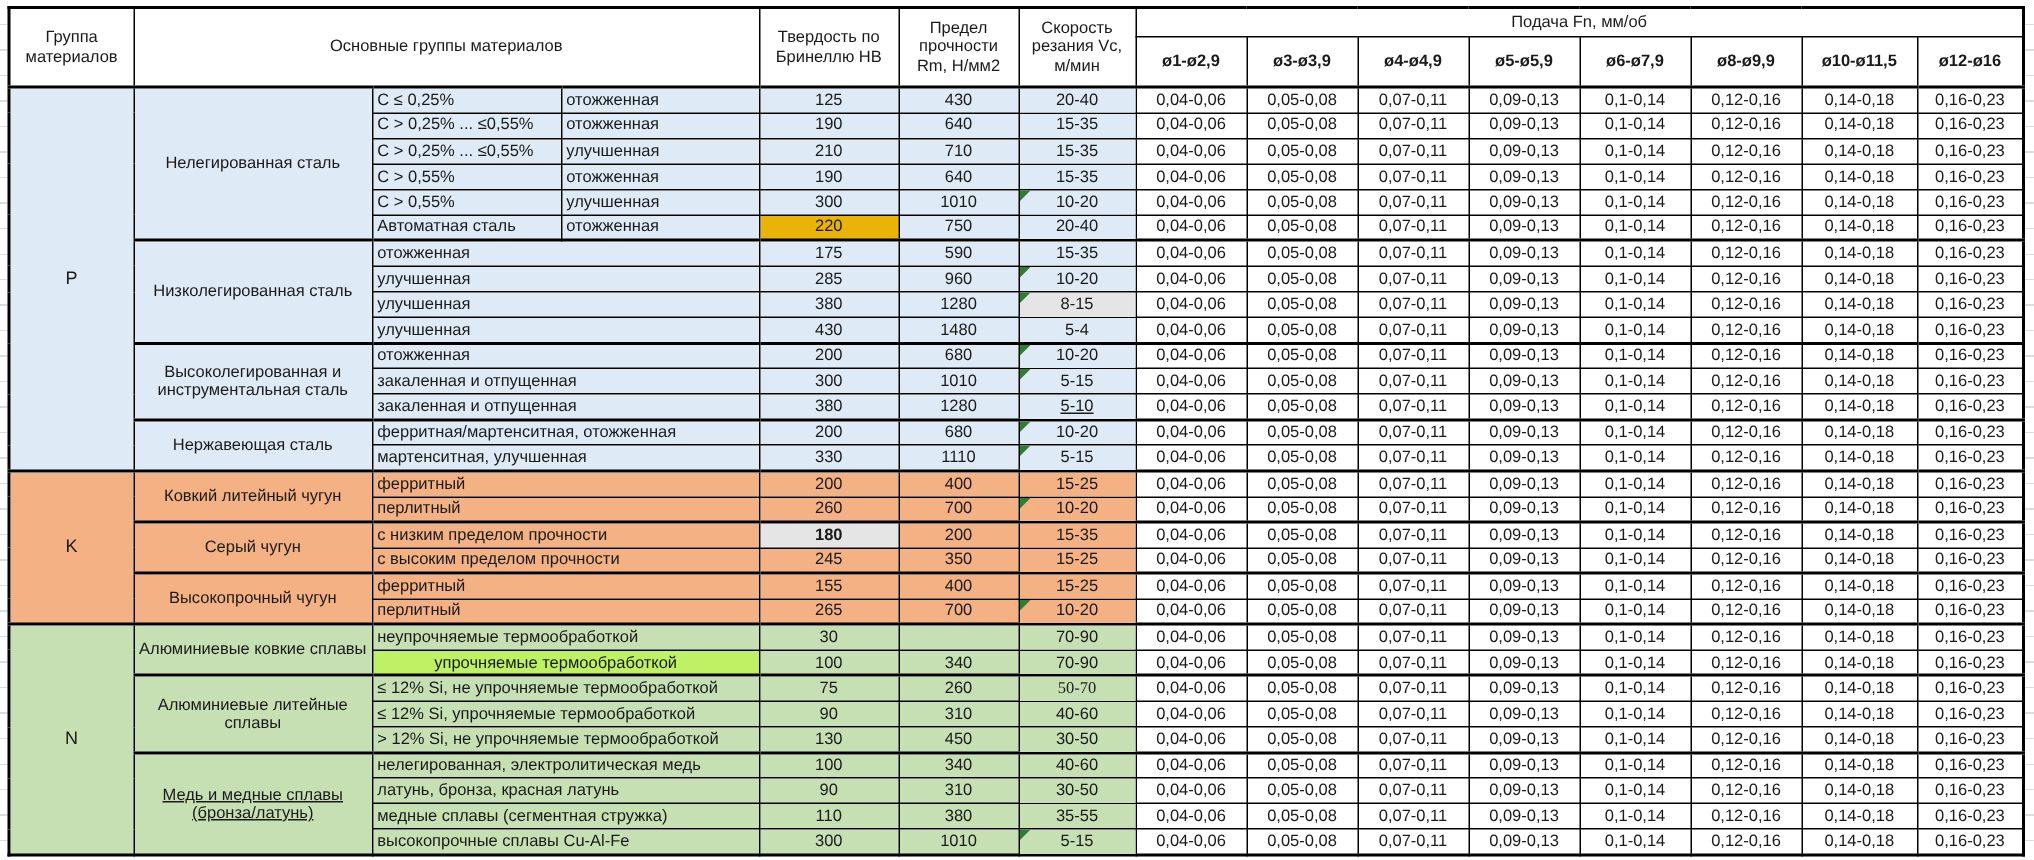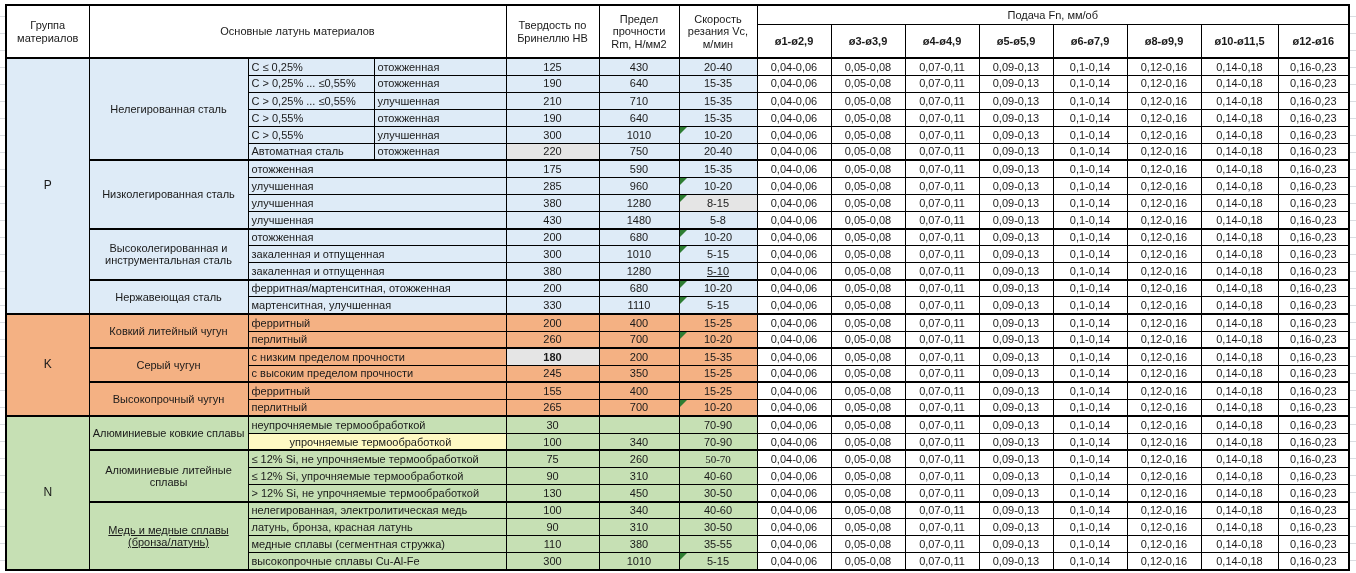--- a/index.html
+++ b/index.html
@@ -62,21 +62,21 @@
       <col style="width:74px">
       <col style="width:74px">
     <col style="width:74px">
       <col style="width:74px">
       <col style="width:77px">
       <col style="width:71px">
   </colgroup>
   <thead>
     <tr class="head-1">
       <th rowspan="2">Группа материалов</th>
-      <th rowspan="2" colspan="3">Основные латунь материалов</th>
+      <th rowspan="2" colspan="3">Основные группы материалов</th>
       <th rowspan="2">Твердость по Бринеллю HB</th>
       <th rowspan="2">Предел прочности Rm, Н/мм2</th>
       <th rowspan="2">Скорость резания Vc, м/мин</th>
       <th colspan="8">Подача Fn, мм/об</th>
     </tr>
     <tr class="dia-row">
       <th>ø1-ø2,9</th>
       <th>ø3-ø3,9</th>
       <th>ø4-ø4,9</th>
       <th>ø5-ø5,9</th>
@@ -160,21 +160,21 @@
         <td class="center">0,07-0,11</td>
         <td class="center">0,09-0,13</td>
         <td class="center">0,1-0,14</td>
         <td class="center">0,12-0,16</td>
         <td class="center">0,14-0,18</td>
         <td class="center">0,16-0,23</td>
       </tr>
       <tr>
         <td class="left" style="background-color: rgb(222, 235, 247);">Автоматная сталь</td>
         <td class="left" style="background-color: rgb(222, 235, 247);">отожженная</td>
-        <td class="center" style="background-color: #e5e5e5;">220</td>
+        <td class="center" style="background-color: #eab308;">220</td>
         <td class="center" style="background-color: rgb(222, 235, 247);">750</td>
         <td class="center vc" style="background-color: rgb(222, 235, 247);">20-40</td>
         <td class="center">0,04-0,06</td>
         <td class="center">0,05-0,08</td>
         <td class="center">0,07-0,11</td>
         <td class="center">0,09-0,13</td>
         <td class="center">0,1-0,14</td>
         <td class="center">0,12-0,16</td>
         <td class="center">0,14-0,18</td>
         <td class="center">0,16-0,23</td>
@@ -219,21 +219,21 @@
         <td class="center">0,09-0,13</td>
         <td class="center">0,1-0,14</td>
         <td class="center">0,12-0,16</td>
         <td class="center">0,14-0,18</td>
         <td class="center">0,16-0,23</td>
       </tr>
       <tr>
         <td class="left" colspan="2" style="background-color: rgb(222, 235, 247);">улучшенная</td>
         <td class="center" style="background-color: rgb(222, 235, 247);">430</td>
         <td class="center" style="background-color: rgb(222, 235, 247);">1480</td>
-        <td class="center vc" style="background-color: rgb(222, 235, 247);">5-8</td>
+        <td class="center vc" style="background-color: rgb(222, 235, 247);">5-4</td>
         <td class="center">0,04-0,06</td>
         <td class="center">0,05-0,08</td>
         <td class="center">0,07-0,11</td>
         <td class="center">0,09-0,13</td>
         <td class="center">0,1-0,14</td>
         <td class="center">0,12-0,16</td>
         <td class="center">0,14-0,18</td>
         <td class="center">0,16-0,23</td>
       </tr>
       <tr class="sub-start">
@@ -406,21 +406,21 @@
         <td class="center">0,04-0,06</td>
         <td class="center">0,05-0,08</td>
         <td class="center">0,07-0,11</td>
         <td class="center">0,09-0,13</td>
         <td class="center">0,1-0,14</td>
         <td class="center">0,12-0,16</td>
         <td class="center">0,14-0,18</td>
         <td class="center">0,16-0,23</td>
       </tr>
       <tr>
-        <td class="left" colspan="2" style="background-color: #fef9c3; padding-left: 41px;">упрочняемые термообработкой</td>
+        <td class="left" colspan="2" style="background-color: #bef264; padding-left: 41px;">упрочняемые термообработкой</td>
         <td class="center" style="background-color: rgb(198, 224, 180);">100</td>
         <td class="center" style="background-color: rgb(198, 224, 180);">340</td>
         <td class="center vc" style="background-color: rgb(198, 224, 180);">70-90</td>
         <td class="center">0,04-0,06</td>
         <td class="center">0,05-0,08</td>
         <td class="center">0,07-0,11</td>
         <td class="center">0,09-0,13</td>
         <td class="center">0,1-0,14</td>
         <td class="center">0,12-0,16</td>
         <td class="center">0,14-0,18</td>

